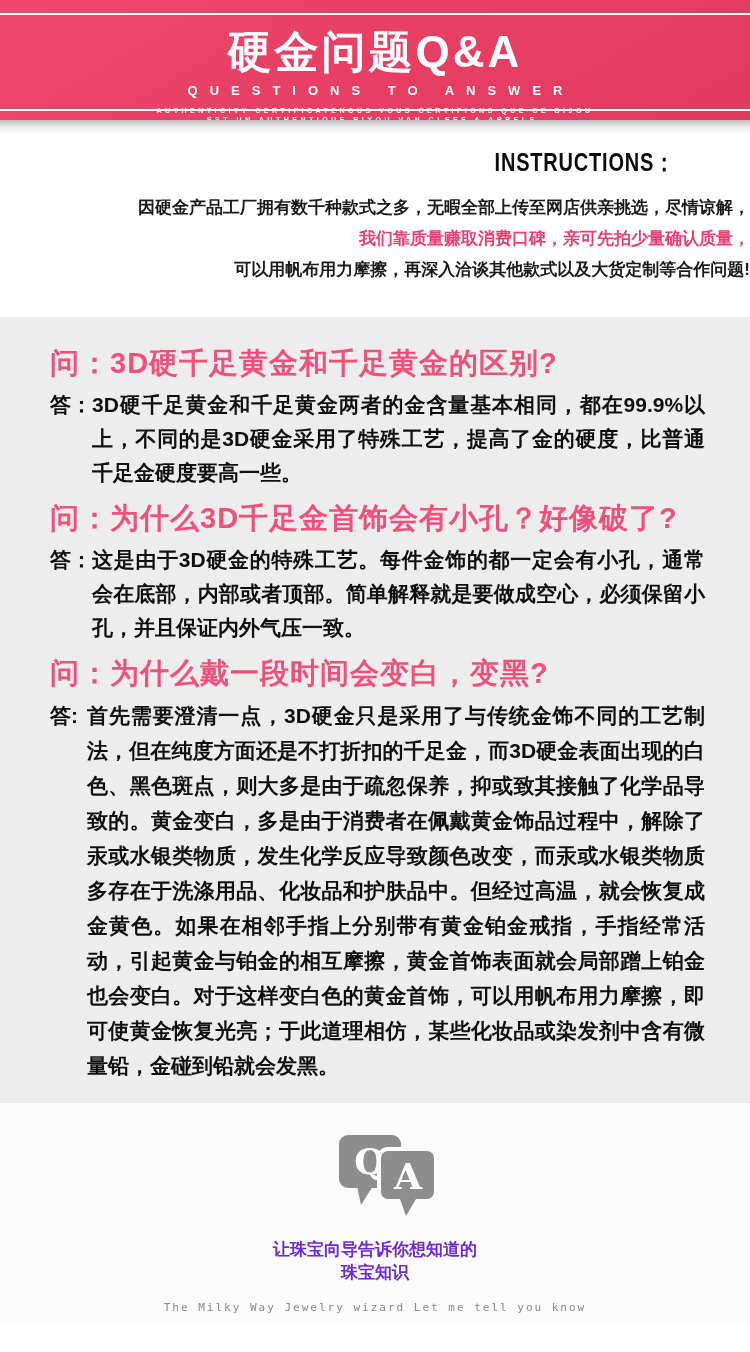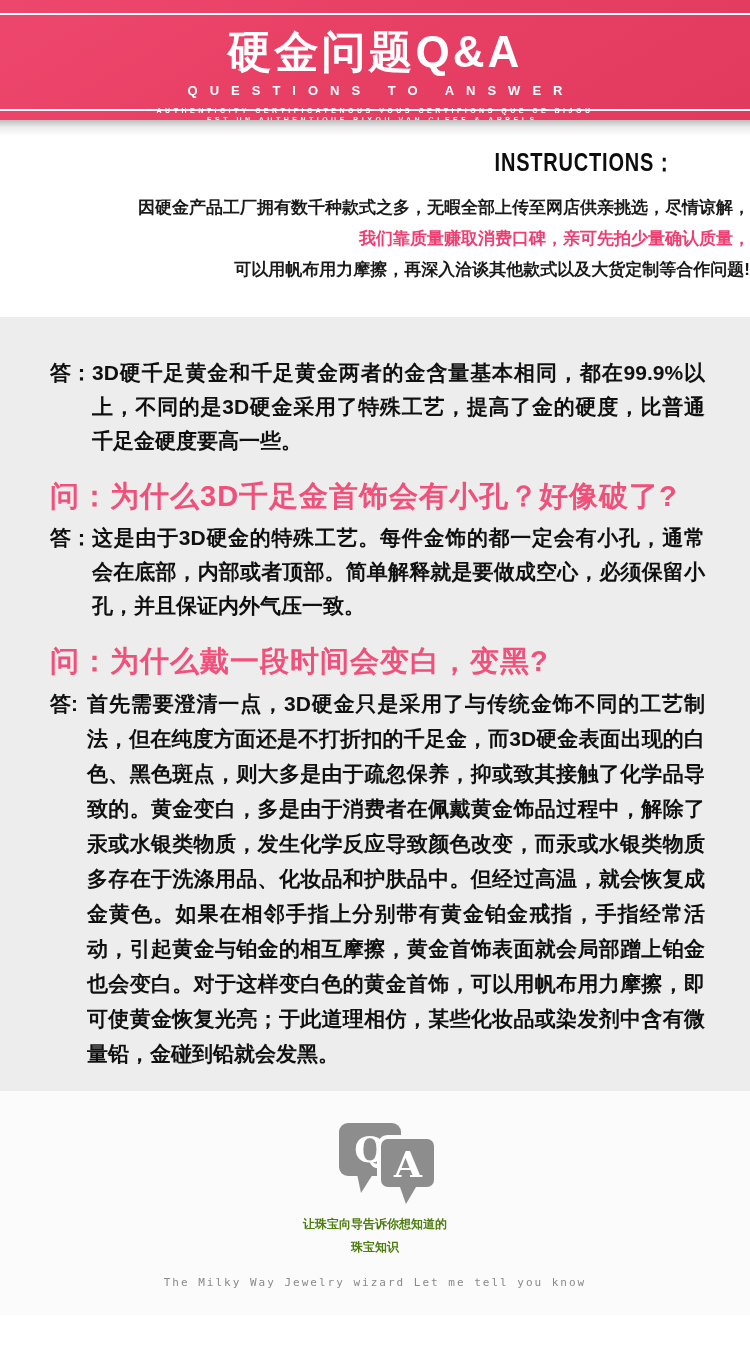--- a/index.html
+++ b/index.html
@@ -47,31 +47,31 @@
   .instructions-line { margin:0; font-size:17px; line-height:31px; font-weight:bold; color:#1a1a1a; }
   .instructions-line.highlight { color:#ee3d71; }
 
   
   .qa-card { background:#ededed; padding:30px 45px 20px 50px; }
   .qa-question {
     margin:0; color:#f0507a;
     font-size:29px; line-height:32px;
     font-weight:bold; letter-spacing:1px;
   }
-  .qa-item + .qa-item { margin-top:22px; }
+  .qa-item + .qa-item { margin-top:12px; }
   .qa-item.last { }
   .qa-answer { display:flex; margin-top:9px; color:#101010; font-size:21px; line-height:34px; font-weight:bold; }
   .qa-answer .answer-label { flex:0 0 37px; }
   .qa-answer .answer-text { flex:1; margin:0; text-align:justify; }
   .qa-item.last .qa-answer { line-height:35px; }
 
   
   .footer { background:#fbfbfb; height:224px; text-align:center; padding-top:30px; }
   .qa-icon { display:inline-block; margin-left:24px; }
-  .footer-caption { margin:4px 0 0; color:#4d7c0f; font-size:12px; font-weight:bold; line-height:23px; }
+  .footer-caption { margin:17px 0 0; color:#6d28d9; font-size:17px; font-weight:bold; line-height:23px; }
   .footer-en {
     margin:17px 0 0; color:#8a8a8a; font-size:11px; letter-spacing:2px;
     font-family:"DejaVu Sans Mono","Liberation Mono",monospace;
   }
 </style>
 </head>
 <body>
 
 <header class="banner">
   <div class="banner-line top"></div>
@@ -88,20 +88,21 @@
 <section class="instructions">
   <h2 class="instructions-heading">INSTRUCTIONS：</h2>
   <p class="instructions-line">因硬金产品工厂拥有数千种款式之多，无暇全部上传至网店供亲挑选，尽情谅解，</p>
   <p class="instructions-line highlight">我们靠质量赚取消费口碑，亲可先拍少量确认质量，</p>
   <p class="instructions-line">可以用帆布用力摩擦，再深入洽谈其他款式以及大货定制等合作问题!</p>
 </section>
 
 <section class="qa-card">
 
   <div class="qa-item">
+    <h3 class="qa-question">问：3D硬千足黄金和千足黄金的区别?</h3>
     <div class="qa-answer">
       <span class="answer-label">答：</span>
       <p class="answer-text">3D硬千足黄金和千足黄金两者的金含量基本相同，都在99.9%以上，不同的是3D硬金采用了特殊工艺，提高了金的硬度，比普通千足金硬度要高一些。</p>
     </div>
   </div>
 
   <div class="qa-item">
     <h3 class="qa-question">问：为什么3D千足金首饰会有小孔？好像破了?</h3>
     <div class="qa-answer">
       <span class="answer-label">答：</span>

